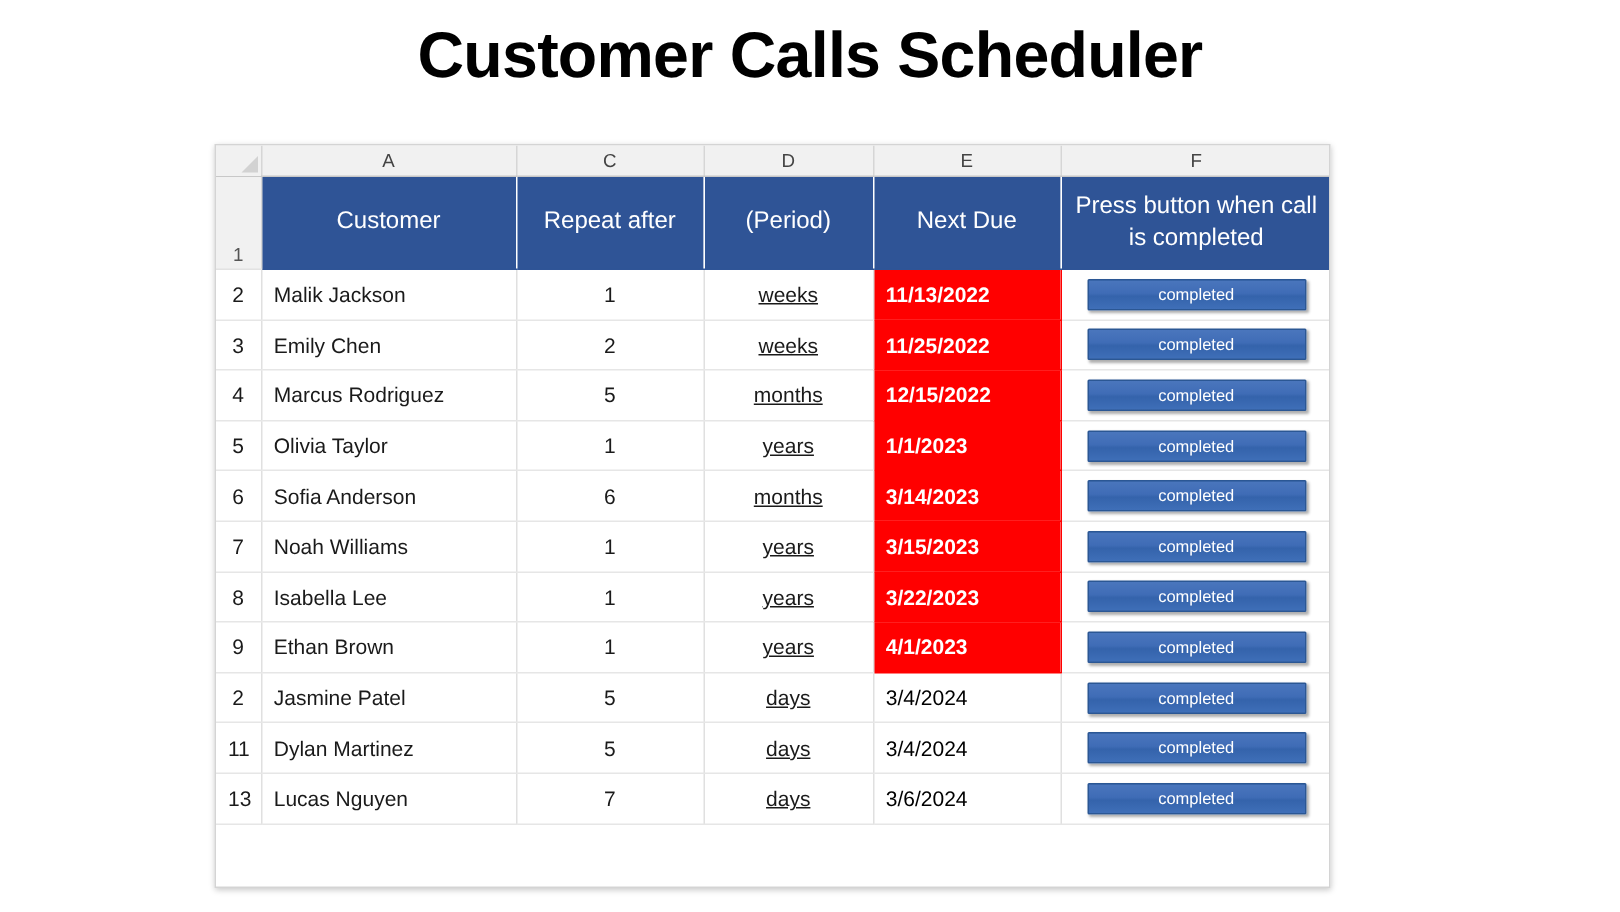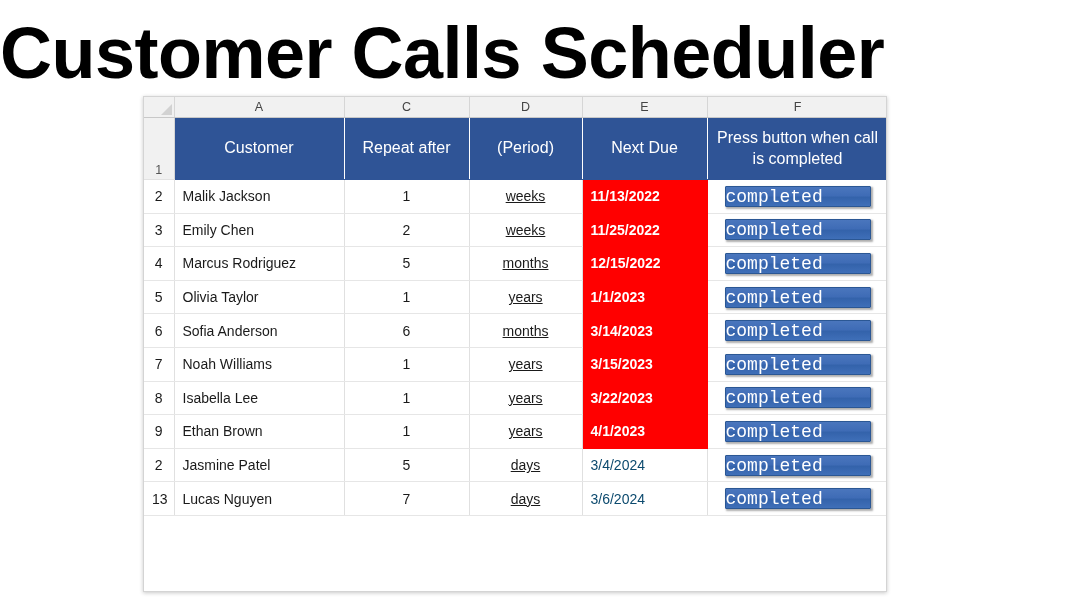--- a/index.html
+++ b/index.html
@@ -14,22 +14,23 @@
     overflow: hidden;
     font-family: "Liberation Sans", "DejaVu Sans", sans-serif;
   }
 
   
   #page-title {
     position: absolute;
     left: 0;
     right: 0;
     top: 14px;
+    text-align: center;
     font-family: "Liberation Sans Narrow", "Liberation Sans", sans-serif;
-    font-size: 72px;
+    font-size: 43px;
     font-weight: bold;
     letter-spacing: -0.5px;
     color: #000000;
     line-height: 1.1;
     white-space: nowrap;
   }
 
   
   #sheet {
     position: absolute;
@@ -130,40 +131,40 @@
   td.cust    { text-align: left;   padding-left: 8px; }
   td.repeat  { text-align: center; }
   td.period  { text-align: center; text-decoration: underline; }
   td.due     { text-align: left; font-weight: bold; }
   td.due.overdue {
     background: #ff0000;
     color: #ffffff;
     border-right: 1px solid #ff0000;
     border-bottom: 1px solid #ff0000;
   }
-  td.due.normal { font-weight: normal; color: #0c4a6e; }
+  td.due.normal { font-weight: normal; color: #000000; }
   td.btncell { text-align: center; padding: 0; }
 
   
   .completed-btn {
     display: inline-block;
     width: 146px;
     height: 21px;
     line-height: 21px;
     background: linear-gradient(to bottom, #4a76bd 0%, #3f6cb6 45%, #3463ab 55%, #3f6fb8 100%);
     color: #ffffff;
-    font-size: 18px;
-    text-align: left;
+    font-size: 11px;
+    text-align: center;
     border: 1px solid #2b5794;
     border-radius: 1px;
     box-shadow: 1.5px 1.5px 2px rgba(0,0,0,0.32);
     box-sizing: border-box;
     cursor: pointer;
     user-select: none;
-    font-family: Liberation Mono, monospace;
+    font-family: Liberation Sans, sans-serif;
   }
 </style>
 </head>
 <body>
 
 <div id="page-title">Customer Calls Scheduler</div>
 
 <div id="sheet">
   <table id="grid">
     <colgroup>
@@ -259,20 +260,28 @@
         </tr>
         <tr class="datarow">
           <td class="rownum">2</td>
           <td class="cust">Jasmine Patel</td>
           <td class="repeat">5</td>
           <td class="period">days</td>
           <td class="due normal">3/4/2024</td>
           <td class="btncell"><span class="completed-btn">completed</span></td>
         </tr>
         <tr class="datarow">
+          <td class="rownum">11</td>
+          <td class="cust">Dylan Martinez</td>
+          <td class="repeat">5</td>
+          <td class="period">days</td>
+          <td class="due normal">3/4/2024</td>
+          <td class="btncell"><span class="completed-btn">completed</span></td>
+        </tr>
+        <tr class="datarow">
           <td class="rownum">13</td>
           <td class="cust">Lucas Nguyen</td>
           <td class="repeat">7</td>
           <td class="period">days</td>
           <td class="due normal">3/6/2024</td>
           <td class="btncell"><span class="completed-btn">completed</span></td>
         </tr>
       </tbody>
   </table>
 </div>

